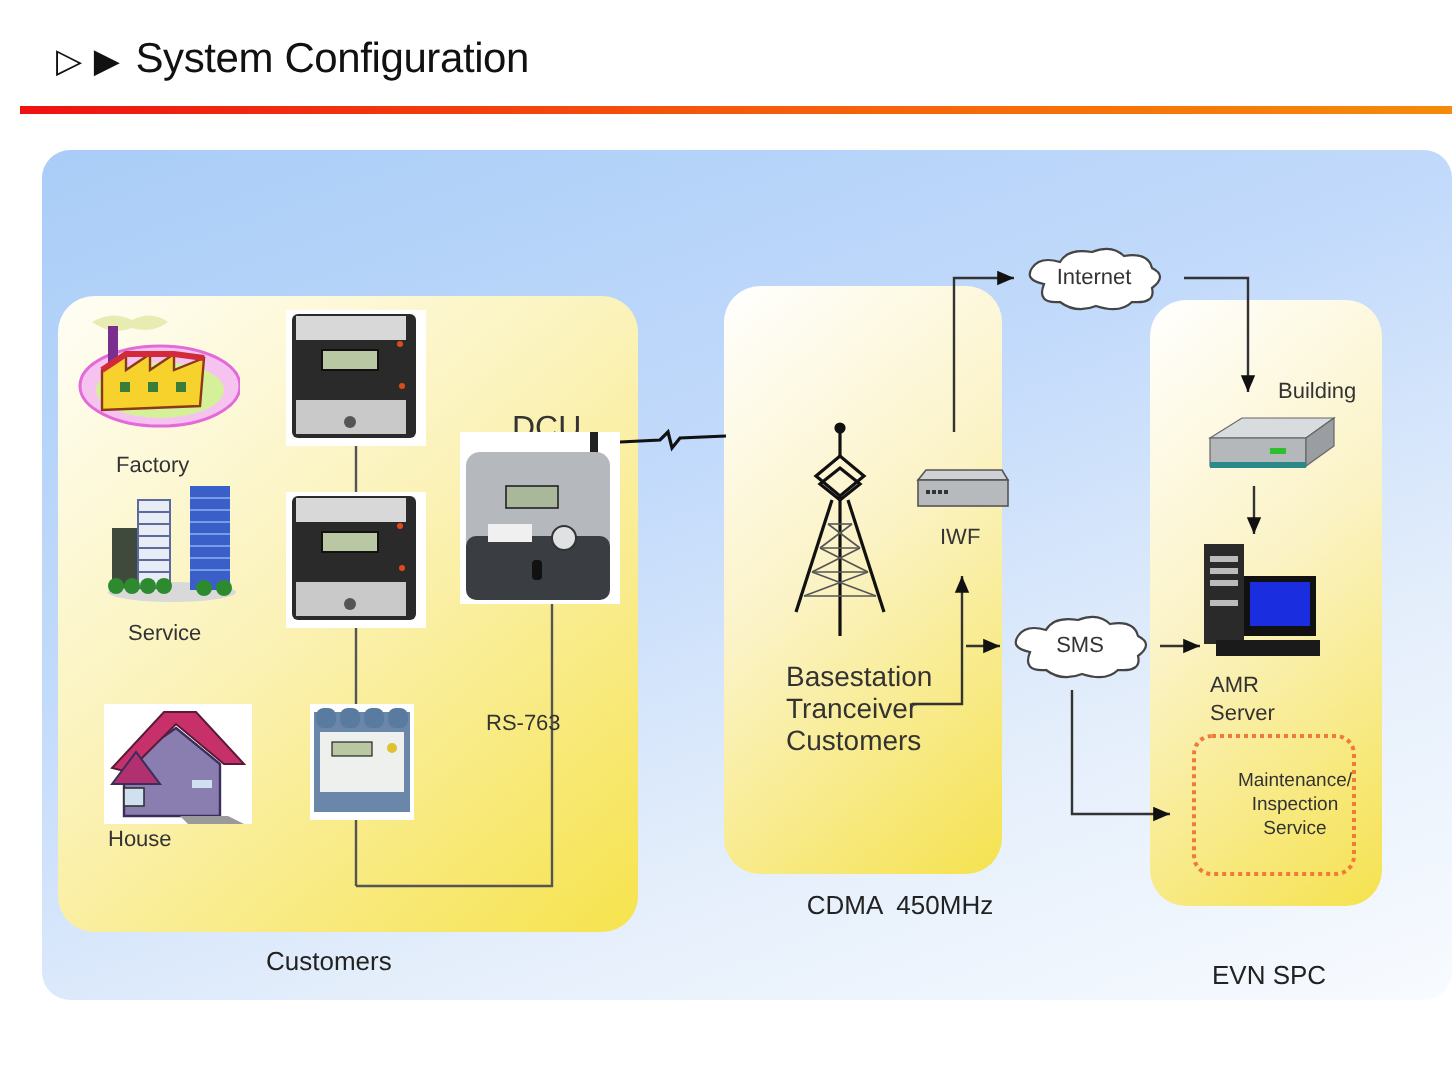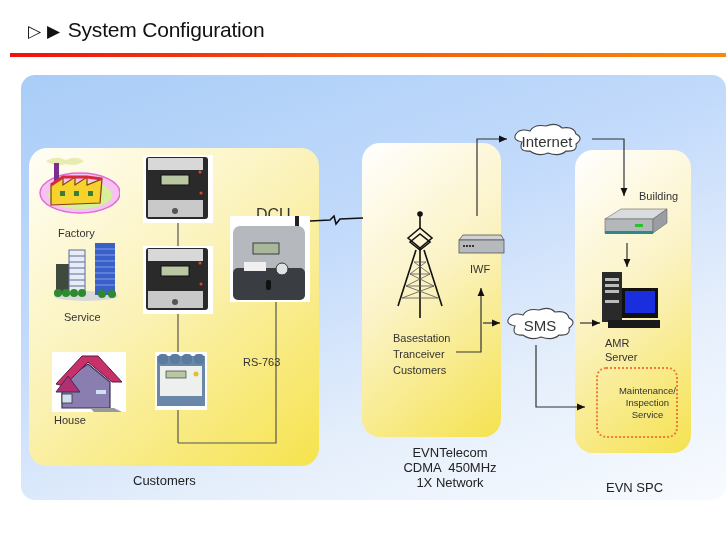--- a/index.html
+++ b/index.html
@@ -20,21 +20,21 @@
                   background: linear-gradient(140deg, #ffffff 0%, #fbf3c6 45%, #f5e24f 100%); }
   .zone-evn { left: 575px; top: 150px; width: 116px; height: 303px;
               background: linear-gradient(140deg, #ffffff 0%, #fbf3c6 45%, #f5e24f 100%); }
   .lbl { font-size: 11px; color: #333; white-space: nowrap; }
   .lbl-big { font-size: 13px; color: #222; white-space: nowrap; text-align: center; line-height: 15px; }
   svg.lines { position: absolute; left: 0; top: 0; }
   .maint { left: 596px; top: 367px; width: 82px; height: 71px; border: 2px dotted #f07a3a;
            border-radius: 10px; font-size: 9.5px; line-height: 12px; text-align: center;
            display: flex; align-items: center; justify-content: flex-end; color: #333; box-sizing: border-box; }
   .cloud { position: absolute; }
-  .cloud-text { position: absolute; font-size: 15px; color: #333; width: 100%; text-align: center; }
+  .cloud-text { position: absolute; font-size: 11px; color: #333; width: 100%; text-align: center; }
 </style>
 </head>
 <body>
 
 <div class="abs title">
   <span class="tri1">▷</span><span class="tri2">▶</span><span>System Configuration</span>
 </div>
 <div class="abs rule"></div>
 
 <div class="abs bg-panel"></div>
@@ -192,42 +192,40 @@
       <line x1="14" y1="76" x2="42" y2="76"></line>
       <line x1="10" y1="88" x2="46" y2="88"></line>
     <line x1="22" y1="52" x2="38" y2="64"></line>
       <line x1="34" y1="52" x2="18" y2="64"></line>
     <line x1="18" y1="64" x2="42" y2="76"></line>
       <line x1="38" y1="64" x2="14" y2="76"></line>
     <line x1="14" y1="76" x2="46" y2="88"></line>
       <line x1="42" y1="76" x2="10" y2="88"></line>
   </g>
 </svg>
-<div class="abs lbl" style="left:393px;top:330px;line-height:16px;font-size:11px">
+<div class="abs lbl" style="left:393px;top:330px;line-height:16px;font-size:14px">
   <div>Basestation</div>
   <div>Tranceiver</div>
   <div>Customers</div>
 </div>
 
 <svg class="abs" style="left:457px;top:234px" width="48" height="22">
   <path d="M2,6 L6,1 L44,1 L47,6Z" fill="#cfd1d4" stroke="#555" stroke-width="0.8"></path>
   <rect x="2" y="6" width="45" height="13" fill="#b7babd" stroke="#555" stroke-width="0.8"></rect>
   <g fill="#333">
       <rect x="6" y="11" width="2" height="2"></rect>
       <rect x="9" y="11" width="2" height="2"></rect>
       <rect x="12" y="11" width="2" height="2"></rect>
       <rect x="15" y="11" width="2" height="2"></rect>
     </g>
 </svg>
 <div class="abs lbl" style="left:470px;top:263px">IWF</div>
 
 <div class="abs lbl-big" style="left:395px;top:445px;width:110px">
-  <div>EVNTelecom</div>
   <div style="white-space:pre">CDMA  450MHz</div>
-  <div>1X Network</div>
 </div>
 
 <div class="cloud" style="left:510px;top:122px;width:74px;height:36px">
   <svg width="74" height="36">
     <path d="M12,20 Q2,18 6,12 Q10,6 20,9 Q24,2 36,4 Q46,0 52,6 Q64,4 66,12 Q74,16 66,22 Q68,30 56,29 Q50,35 38,31 Q28,35 20,29 Q8,30 12,20Z" fill="#ffffff" stroke="#444" stroke-width="1.1"></path>
   </svg>
   <div class="cloud-text" style="top:11px">Internet</div>
 </div>
 
 <div class="cloud" style="left:503px;top:306px;width:74px;height:36px">

